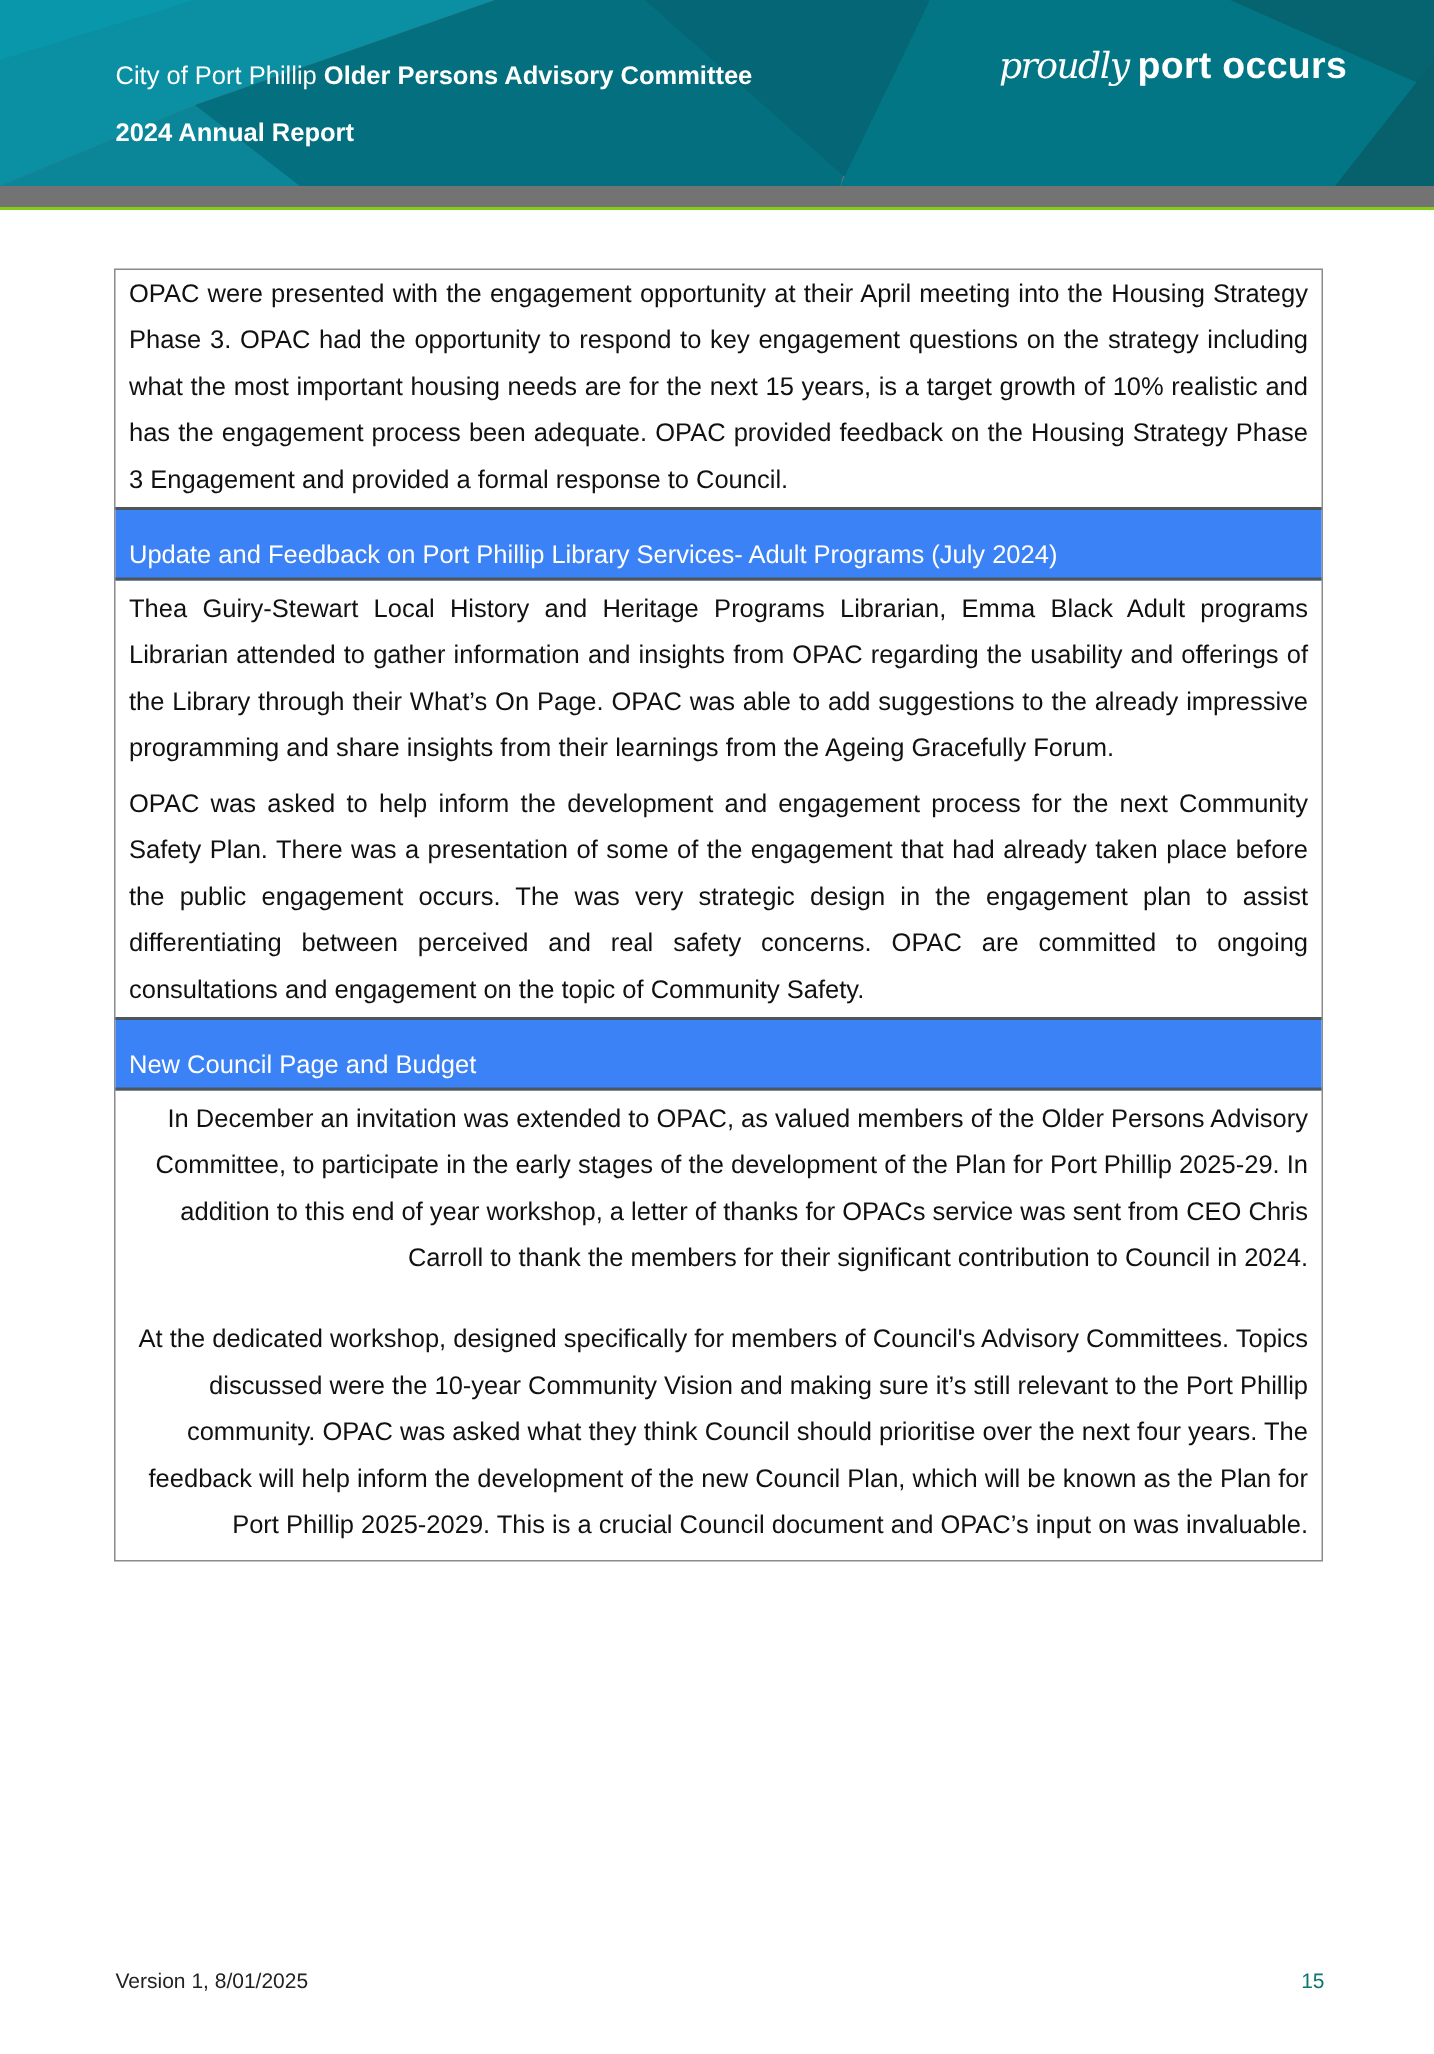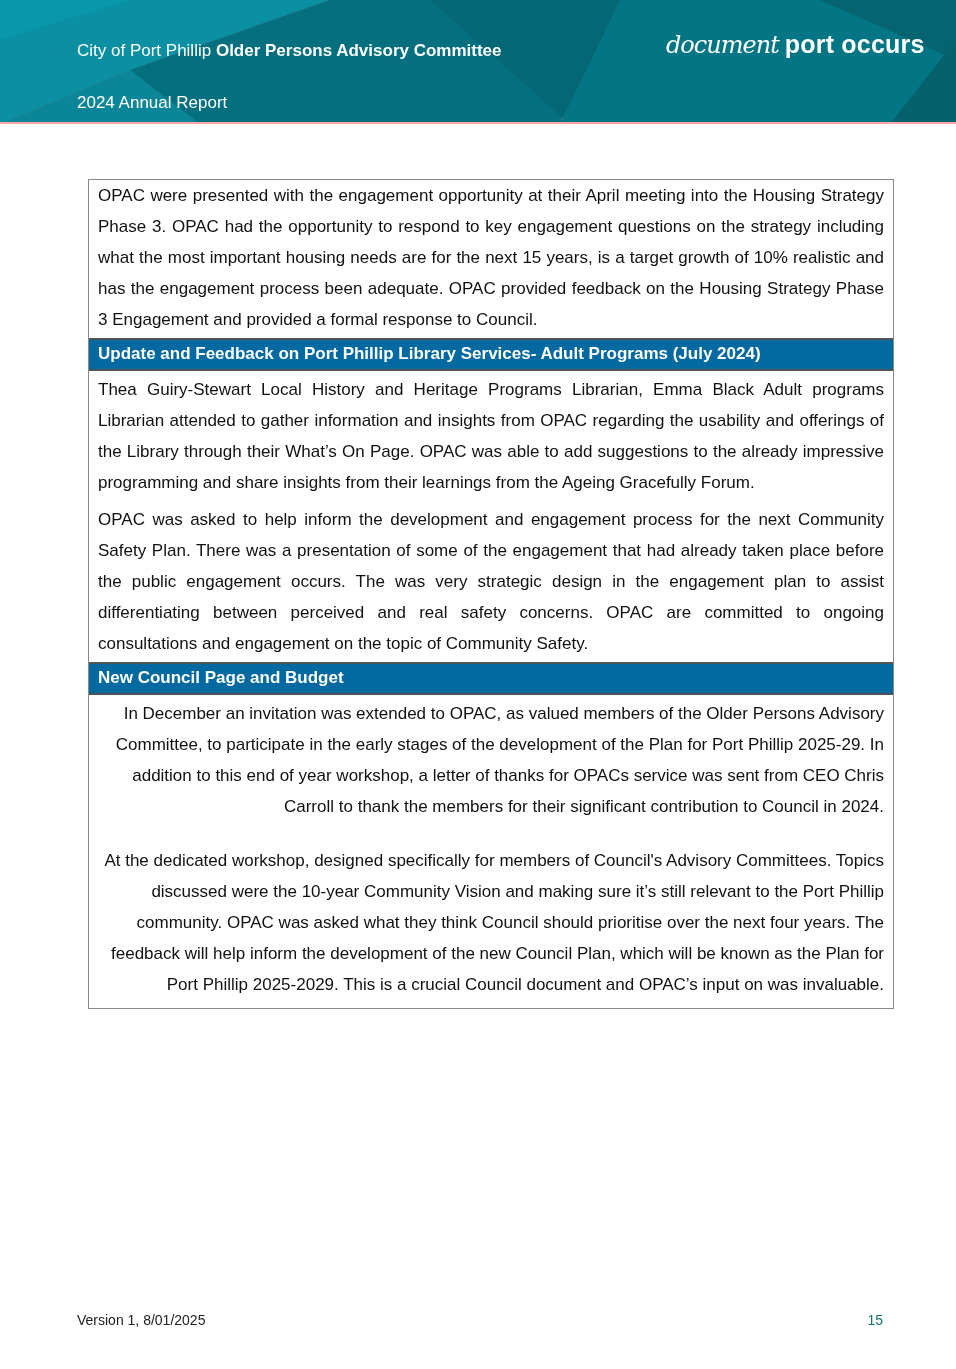--- a/index.html
+++ b/index.html
@@ -3,61 +3,61 @@
 <meta charset="utf-8">
 <style>
   html, body { margin: 0; padding: 0; }
   body {
     width: 956px; height: 1369px; position: relative; overflow: hidden;
     background: #ffffff;
     font-family: "Liberation Sans", sans-serif;
     color: #111;
   }
   .banner {
-    position: absolute; left: 0; top: 0; width: 956px; height: 124px;
+    position: absolute; left: 0; top: 0; width: 956px; height: 140px;
     background: #737373; overflow: hidden;
-    border-bottom: 2px solid #fca5a5;
+    border-bottom: 2px solid #84cc16;
     box-sizing: border-box;
   }
   .banner svg.bg { position: absolute; left: 0; top: 0; }
   .banner-title {
     position: absolute; left: 77px; top: 40px;
     color: #fff; font-size: 17px; line-height: 22px;
   }
   .banner-title b { font-weight: bold; }
   .banner-sub {
-    position: absolute; left: 77px; top: 92px;
-    color: #fff; font-size: 17px; font-weight: normal; line-height: 22px;
+    position: absolute; left: 77px; top: 78px;
+    color: #fff; font-size: 17px; font-weight: bold; line-height: 22px;
   }
   .logo {
     position: absolute; left: 666px; top: 30px; color: #fff;
     display: flex; align-items: baseline;
   }
   .logo .script {
     font-family: "DejaVu Serif", serif; font-style: italic;
     font-size: 24px; letter-spacing: -1px; margin-right: 6px;
   }
   .logo .strong { font-size: 25px; font-weight: bold; letter-spacing: 0.2px; }
 
   .table {
     position: absolute; left: 76px; top: 179px; width: 806px;
-    border: 1px solid #8a8a8a; box-sizing: border-box; margin-left: 12px;
+    border: 1px solid #8a8a8a; box-sizing: border-box;
   }
   .cell {
     padding: 3px 9px 3px 9px;
     font-size: 17px; line-height: 31px; text-align: justify;
   }
   .cell.first { padding-top: 0px; }
   .cell.left { text-align: right; }
   .cell p { margin: 0; }
   .cell p + p { margin-top: 23px; }
   .head {
-    background: #0369a1; color: #fff; font-weight: bold;
+    background: #3b82f6; color: #fff; font-weight: normal;
     font-size: 17px; line-height: 26px;
-    padding: 1px 9px 2px 9px;
+    padding: 17px 9px 2px 9px;
     border-top: 2px solid #4e5657; border-bottom: 2px solid #4e5657;
   }
   .cell.last { padding-bottom: 8px; }
 
   .footer-left {
     position: absolute; left: 77px; top: 1312px; font-size: 14px; color: #222;
   }
   .footer-right {
     position: absolute; right: 73px; top: 1312px; font-size: 14px; color: #0f766e;
   }
@@ -75,21 +75,21 @@
     <polygon points="620,0 956,0 956,124 560,124" fill="#037686"></polygon>
     <polygon points="820,0 956,0 956,60" fill="#066470"></polygon>
     <polygon points="890,124 956,40 956,124" fill="#06616d"></polygon>
   </svg>
   <div class="banner-title">
     <span>City of Port Phillip</span>
     <b>Older Persons Advisory Committee</b>
   </div>
   <div class="banner-sub">2024 Annual Report</div>
   <div class="logo">
-    <span class="script">document</span>
+    <span class="script">proudly</span>
     <span class="strong">port occurs</span>
   </div>
 </div>
 
 <div class="table">
   <div class="cell first">
     <p>OPAC were presented with the engagement opportunity at their April meeting into the Housing Strategy Phase 3. OPAC had the opportunity to respond to key engagement questions on the strategy including what the most important housing needs are for the next 15 years, is a target growth of 10% realistic and has the engagement process been adequate. OPAC provided feedback on the Housing Strategy Phase 3 Engagement and provided a formal response to Council.</p>
   </div>
 
   <div class="head">Update and Feedback on Port Phillip Library Services- Adult Programs (July 2024)</div>

